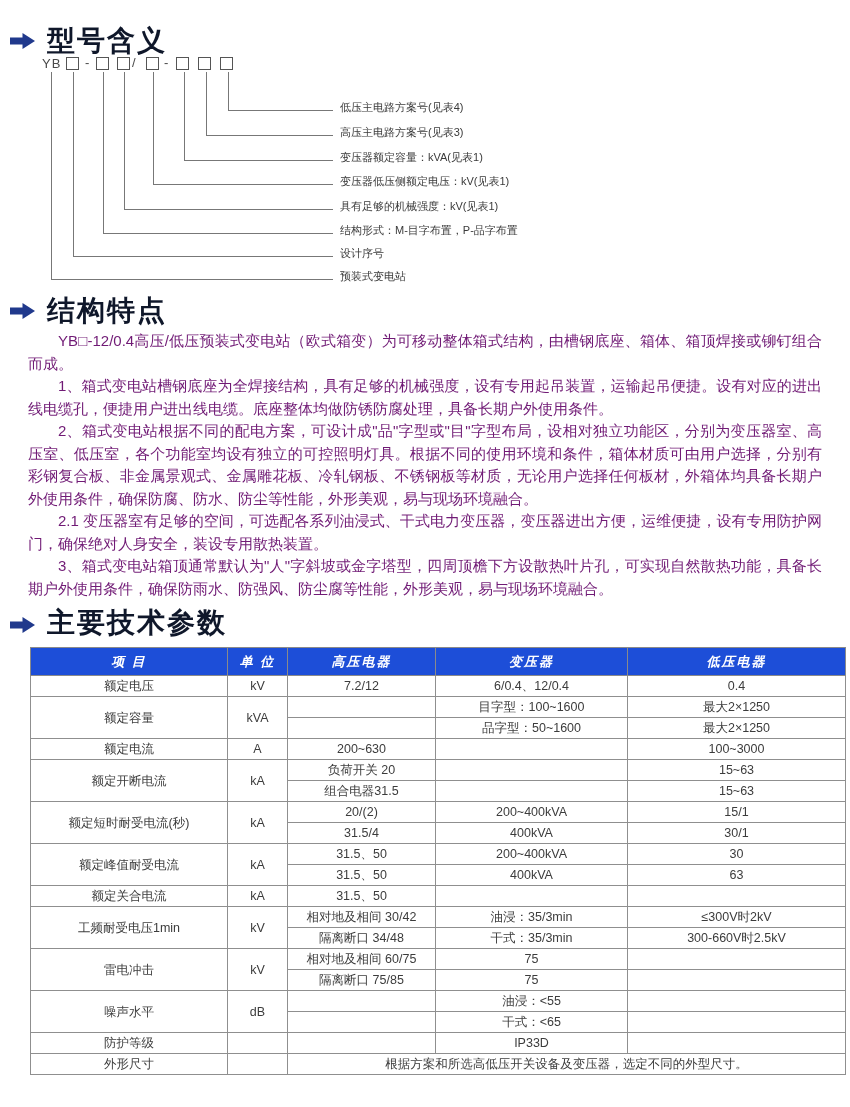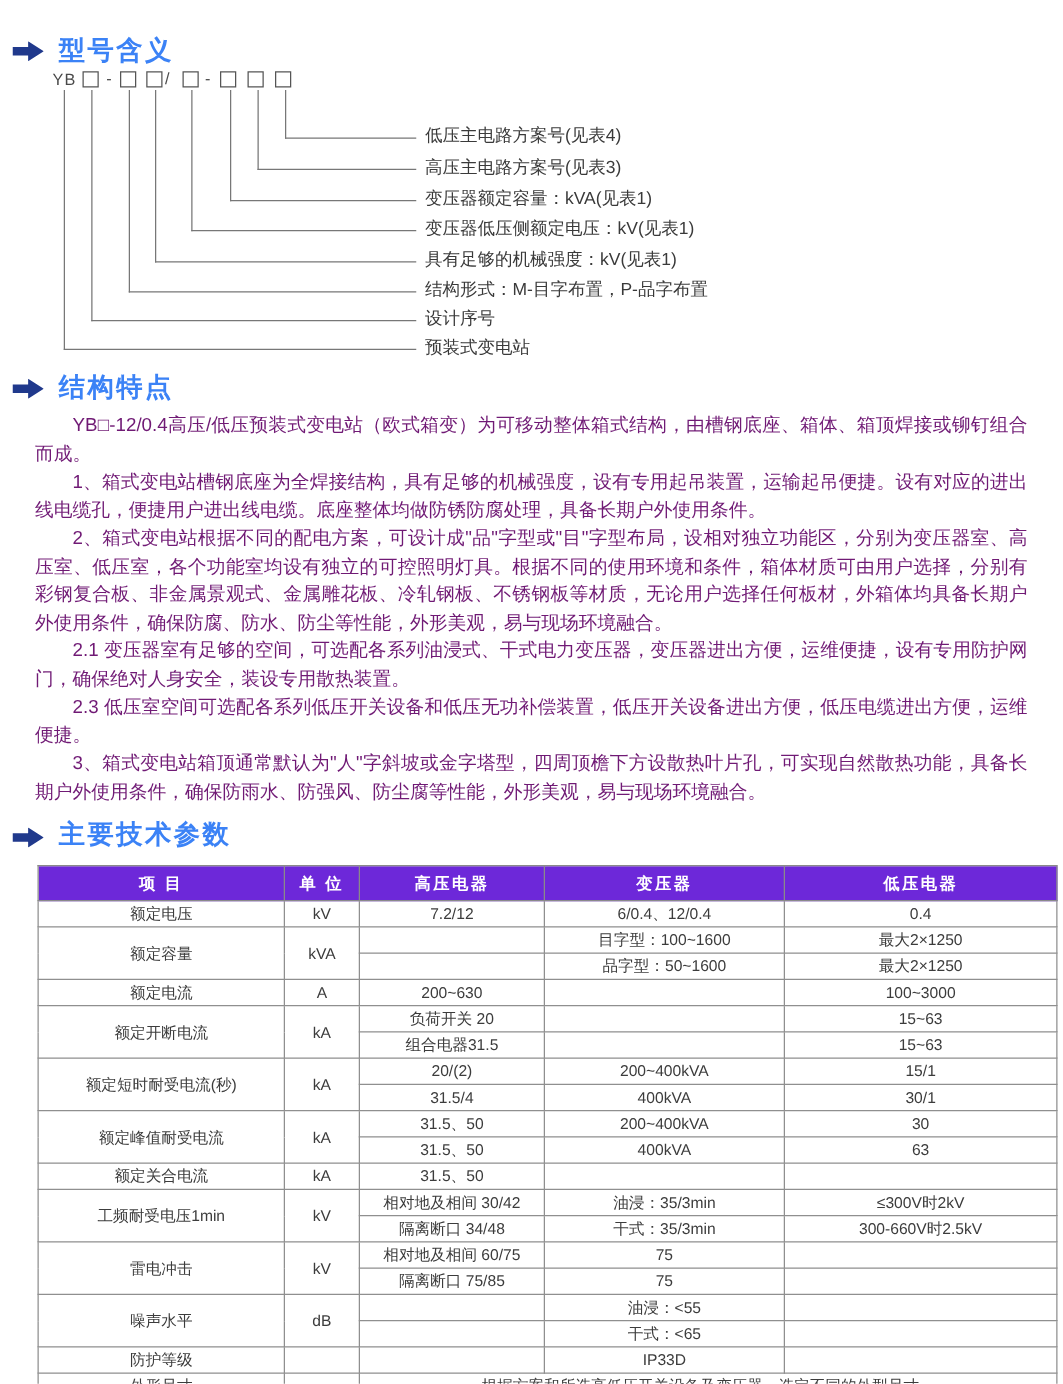--- a/index.html
+++ b/index.html
@@ -4,42 +4,42 @@
 <style>
   html,body{margin:0;padding:0;}
   body{
     width:850px;height:1107px;overflow:hidden;background:#ffffff;
     font-family:"Liberation Sans","DejaVu Sans",sans-serif;color:#333;
     position:relative;
   }
   
   .sec{display:flex;align-items:center;gap:12px;margin:0 0 0 10px;height:26px;}
   .sec .arrow{display:inline-flex;align-items:center;}
-  .sec h1{margin:0;font-size:21px;font-weight:bold;color:#3b82f6;letter-spacing:2px;line-height:26px;}
+  .sec h1{margin:0;font-size:28px;font-weight:bold;color:#0f172a;letter-spacing:2px;line-height:26px;}
   .sec1{padding-top:28px;}
   .sec2{margin-top:4px;}
   .sec3{margin-top:12px;font-family:Liberation Mono, monospace;}
 
   
   .diagram{position:relative;height:240px;width:850px;}
   .code-prefix{position:absolute;top:2px;font-size:13px;color:#4a4a4a;letter-spacing:1px;}
   .mbox{position:absolute;top:3px;width:11px;height:11px;border:1px solid #555;background:#fff;}
   .msep{position:absolute;top:1px;font-size:13px;color:#4a4a4a;}
   .conn{position:absolute;top:18px;border-left:1px solid #777;border-bottom:1px solid #777;}
-  .dlabel{position:absolute;left:340px;font-size:14px;color:#3a3a3a;white-space:nowrap;text-align:center;}
+  .dlabel{position:absolute;left:340px;font-size:11px;color:#3a3a3a;white-space:nowrap;text-align:center;}
 
   
   .paras{margin:6px 28px 0 28px;}
   .paras p{margin:0;text-indent:2em;font-size:15px;line-height:22.5px;color:#701a75;text-align:justify;}
 
   
   table.params{border-collapse:collapse;table-layout:fixed;margin:9px 0 0 30px;width:815px;}
   table.params th{
-    background:#6d28d9;color:#ffffff;font-size:13px;font-weight:bold;
-    height:25px;border:1px solid #8a8a8a;letter-spacing:2px;
+    background:#1d4ed8;color:#ffffff;font-size:13px;font-weight:bold;
+    height:25px;border:1px solid #8a8a8a;letter-spacing:2px;font-style:italic;
   }
   table.params td{
     height:20px;border:1px solid #8f8f8f;text-align:center;
     font-size:12.5px;color:#3c3c3c;padding:0 3px;line-height:14px;
     overflow:hidden;white-space:nowrap;
   }
 </style>
 </head>
 <body>
 
@@ -91,21 +91,20 @@
       </svg>
   </span>
   <h1>结构特点</h1>
 </header>
 
 <div class="paras">
   <p>YB□-12/0.4高压/低压预装式变电站（欧式箱变）为可移动整体箱式结构，由槽钢底座、箱体、箱顶焊接或铆钉组合而成。</p>
   <p>1、箱式变电站槽钢底座为全焊接结构，具有足够的机械强度，设有专用起吊装置，运输起吊便捷。设有对应的进出线电缆孔，便捷用户进出线电缆。底座整体均做防锈防腐处理，具备长期户外使用条件。</p>
   <p>2、箱式变电站根据不同的配电方案，可设计成"品"字型或"目"字型布局，设相对独立功能区，分别为变压器室、高压室、低压室，各个功能室均设有独立的可控照明灯具。根据不同的使用环境和条件，箱体材质可由用户选择，分别有彩钢复合板、非金属景观式、金属雕花板、冷轧钢板、不锈钢板等材质，无论用户选择任何板材，外箱体均具备长期户外使用条件，确保防腐、防水、防尘等性能，外形美观，易与现场环境融合。</p>
   <p>2.1 变压器室有足够的空间，可选配各系列油浸式、干式电力变压器，变压器进出方便，运维便捷，设有专用防护网门，确保绝对人身安全，装设专用散热装置。</p>
-  <p>2.3 低压室空间可选配各系列低压开关设备和低压无功补偿装置，低压开关设备进出方便，低压电缆进出方便，运维便捷。</p>
   <p>3、箱式变电站箱顶通常默认为"人"字斜坡或金字塔型，四周顶檐下方设散热叶片孔，可实现自然散热功能，具备长期户外使用条件，确保防雨水、防强风、防尘腐等性能，外形美观，易与现场环境融合。</p>
 </div>
 
 <header class="sec sec3">
   <span class="arrow">
     <svg width="25" height="16" viewBox="0 0 25 16">
         <path d="M0 4.6h12.5V0L25 8l-12.5 8v-4.6H0z" fill="#20398c"></path>
       </svg>
   </span>
   <h1>主要技术参数</h1>

